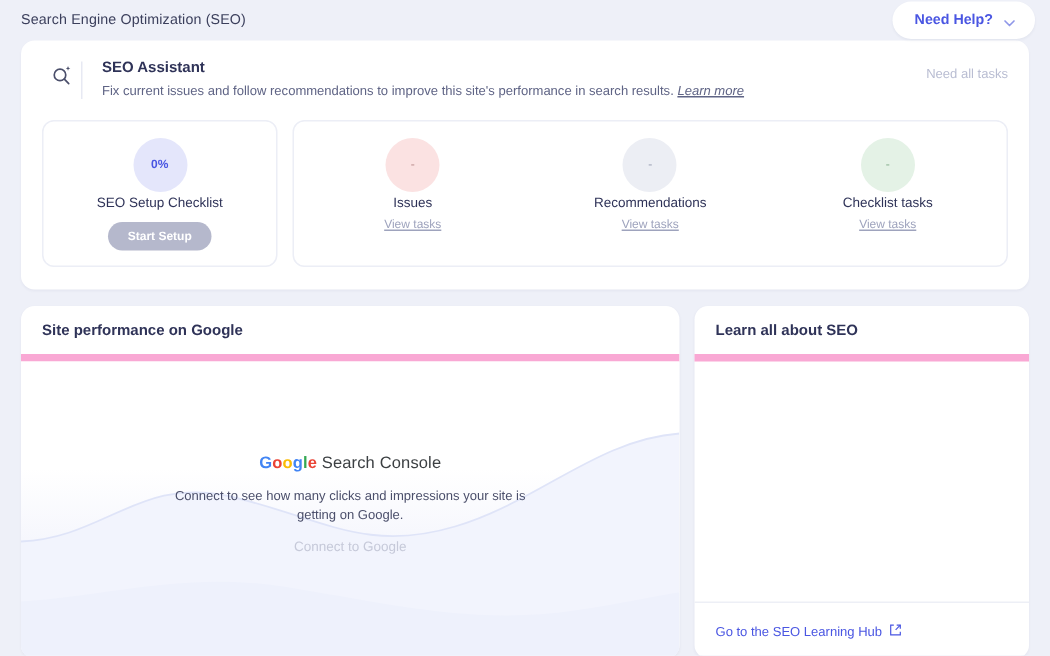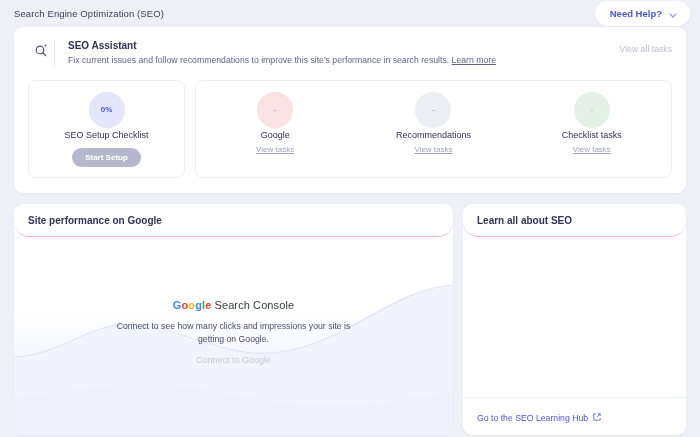--- a/index.html
+++ b/index.html
@@ -66,21 +66,21 @@
   }
   .assistant-text { flex: 1 1 auto; }
   .assistant-title {
     font-size: 10px; font-weight: bold; color: #2f3358;
     margin-bottom: 3px;
   }
   .assistant-sub {
     font-size: 8.7px; color: #5f6485; line-height: 1.45;
   }
   .assistant-sub a {
-    color: #5f6485; text-decoration: underline;
+    color: #5f6485; text-decoration: underline; font-style: italic;
   }
   .view-all {
     font-size: 8.7px; color: #b9bdd2;
     align-self: flex-start;
     padding-top: 4px;
     cursor: pointer;
     white-space: nowrap;
   }
 
   
@@ -135,22 +135,21 @@
     text-align: right;
   }
 
   
   .lower { display: flex; gap: 10px; margin-top: 11px; }
   .perf-card { flex: 1 1 auto; overflow: hidden; }
   .learn-card { flex: 0 0 223px; display: flex; flex-direction: column; }
 
   .card-head {
     padding: 11px 28px 10px 14px;
-    border-bottom: 1px solid #f9a8d4;
-    border-radius: 15px;
+    border-bottom: 5px solid #f9a8d4;
   }
   .card-head-title {
     font-size: 10px; font-weight: bold; color: #2f3358;
   }
 
   .perf-body {
     position: relative;
     height: 198px;
     overflow: hidden;
     background: linear-gradient(to bottom, #ffffff 0%, #ffffff 36%, #f6f7fd 60%, #f3f5fc 100%);
@@ -221,35 +220,35 @@
         </svg>
       </div>
       <div class="assistant-divider"></div>
       <div class="assistant-text">
         <div class="assistant-title">SEO Assistant</div>
         <div class="assistant-sub">
           <span>Fix current issues and follow recommendations to improve this site's performance in search results.</span>
           <a href="#">Learn more</a>
         </div>
       </div>
-      <div class="view-all">View all tasks</div>
+      <div class="view-all">Need all tasks</div>
     </div>
 
     <div class="tiles">
 
       <div class="tile tile-checklist">
         <div class="bubble bubble-pct">0%</div>
         <div class="tile-label">SEO Setup Checklist</div>
         <button class="start-setup">Start Setup</button>
       </div>
 
       <div class="tile-group">
         <div class="tile-stat">
           <div class="bubble bubble-issues">-</div>
-          <div class="tile-label">Google</div>
+          <div class="tile-label">Issues</div>
           <div class="tile-link">View tasks</div>
         </div>
         <div class="tile-stat">
           <div class="bubble bubble-recs">-</div>
           <div class="tile-label">Recommendations</div>
           <div class="tile-link">View tasks</div>
         </div>
         <div class="tile-stat">
           <div class="bubble bubble-done">-</div>
           <div class="tile-label">Checklist tasks</div>

